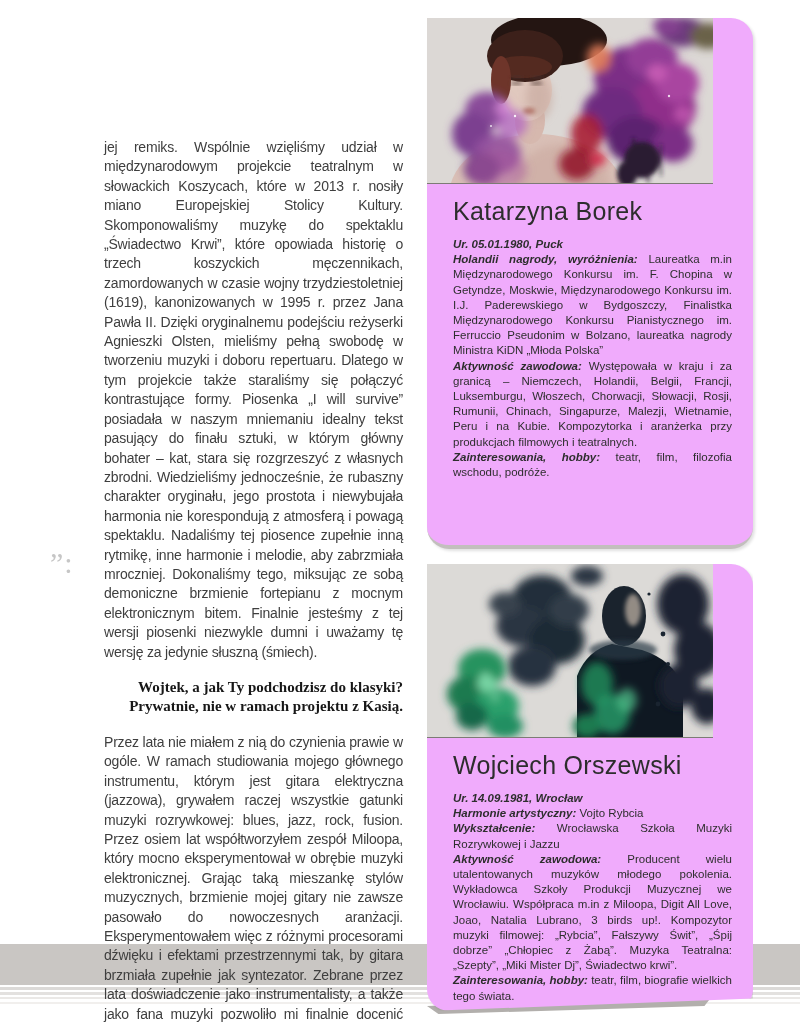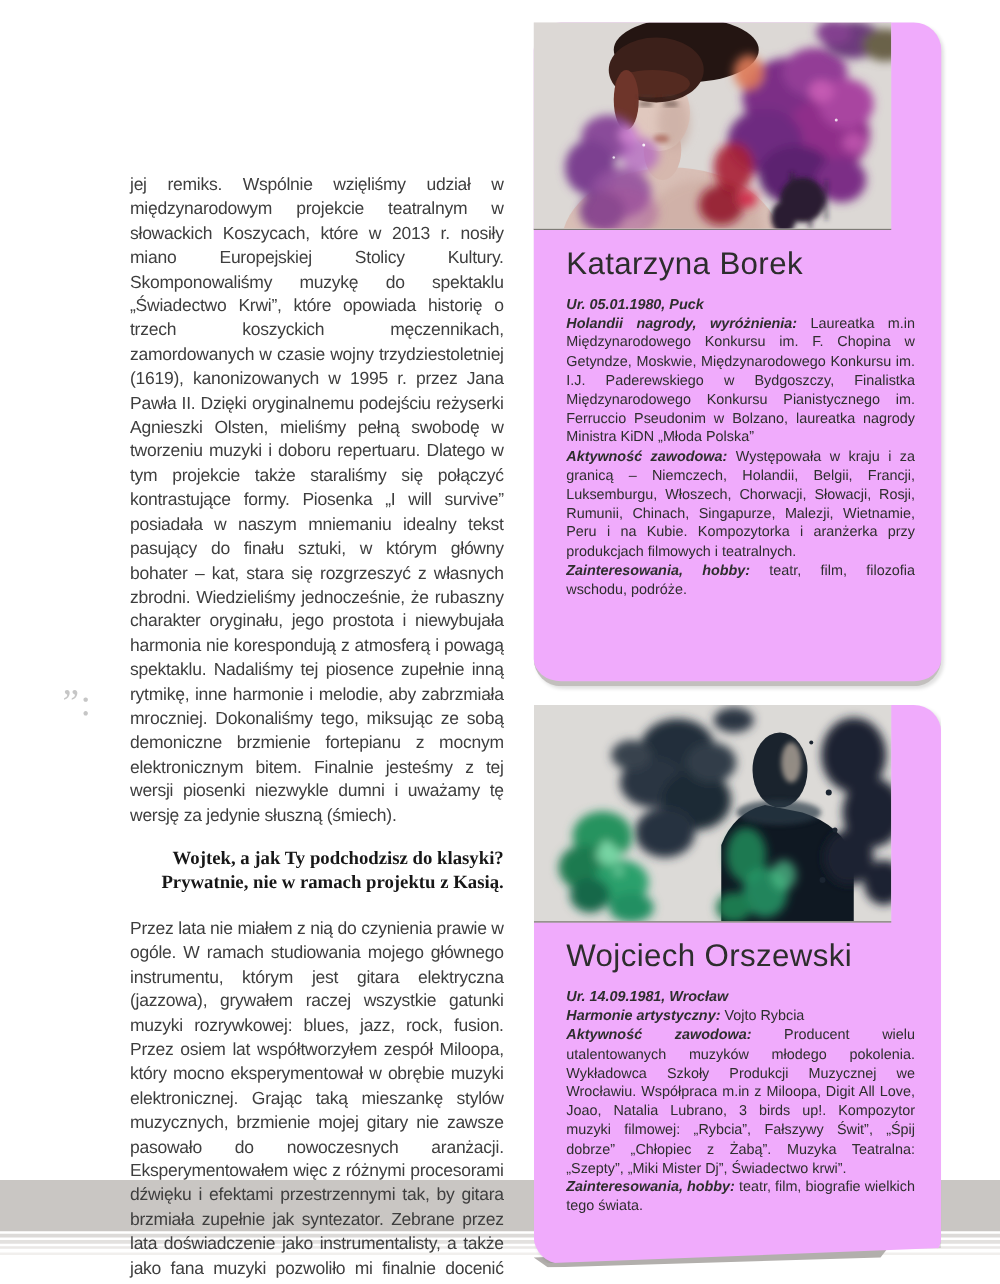--- a/index.html
+++ b/index.html
@@ -217,16 +217,17 @@
       <circle cx="236" cy="70" r="2.4" fill="#1a2430"></circle>
       <circle cx="241" cy="100" r="2" fill="#1a2430"></circle>
       <circle cx="231" cy="140" r="2.4" fill="#1a2430"></circle>
       <circle cx="222" cy="30" r="1.6" fill="#1a2430"></circle>
     </svg>
   </div>
   <div class="card-name">Wojciech Orszewski</div>
   <div class="card-body">
     <div class="field"><span class="lbl">Ur. 14.09.1981, Wrocław</span><span></span></div>
     <div class="field"><span class="lbl">Harmonie artystyczny:</span><span> Vojto Rybcia</span></div>
+    <div class="field"><span class="lbl">Wykształcenie:</span><span> Wrocławska Szkoła Muzyki Rozrywkowej i Jazzu</span></div>
     <div class="field"><span class="lbl">Aktywność zawodowa:</span><span> Producent wielu utalentowanych muzyków młodego pokolenia. Wykładowca Szkoły Produkcji Muzycznej we Wrocławiu. Współpraca m.in z Miloopa, Digit All Love, Joao, Natalia Lubrano, 3 birds up!. Kompozytor muzyki filmowej: „Rybcia”, Fałszywy Świt”, „Śpij dobrze” „Chłopiec z Żabą”. Muzyka Teatralna: „Szepty”, „Miki Mister Dj”, Świadectwo krwi”.</span></div>
     <div class="field"><span class="lbl">Zainteresowania, hobby:</span><span> teatr, film, biografie wielkich tego świata.</span></div>
   </div>
 </div>
 
 </body></html>

